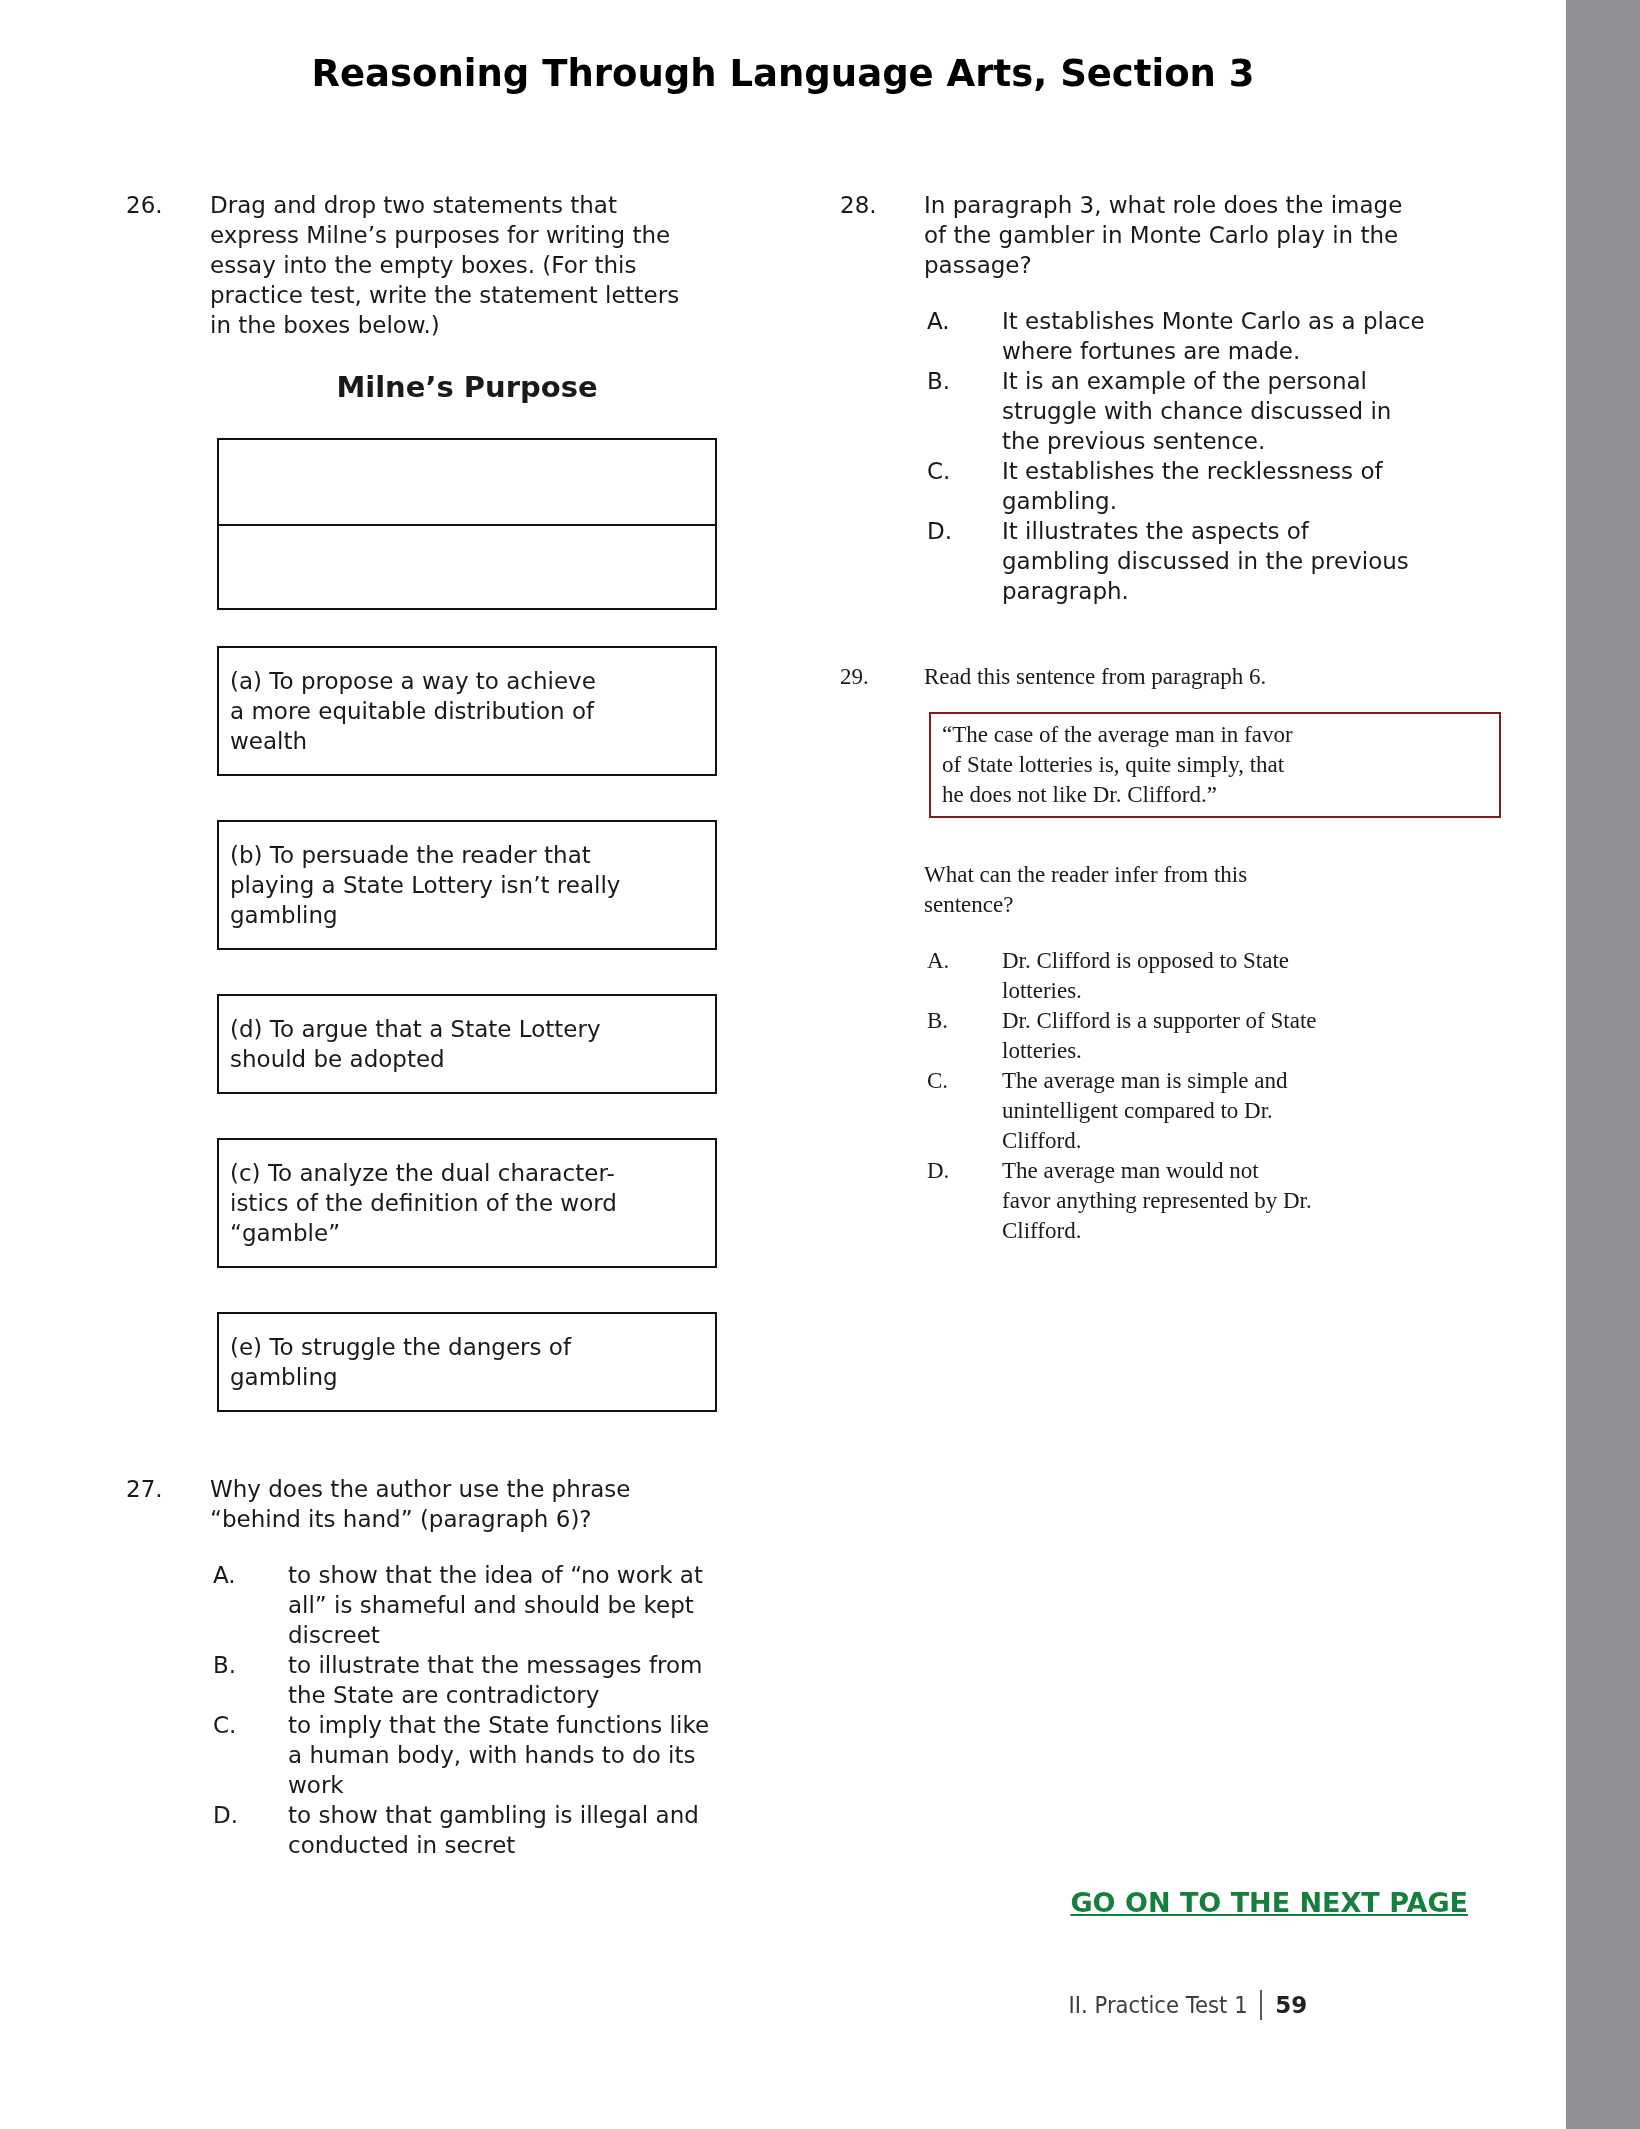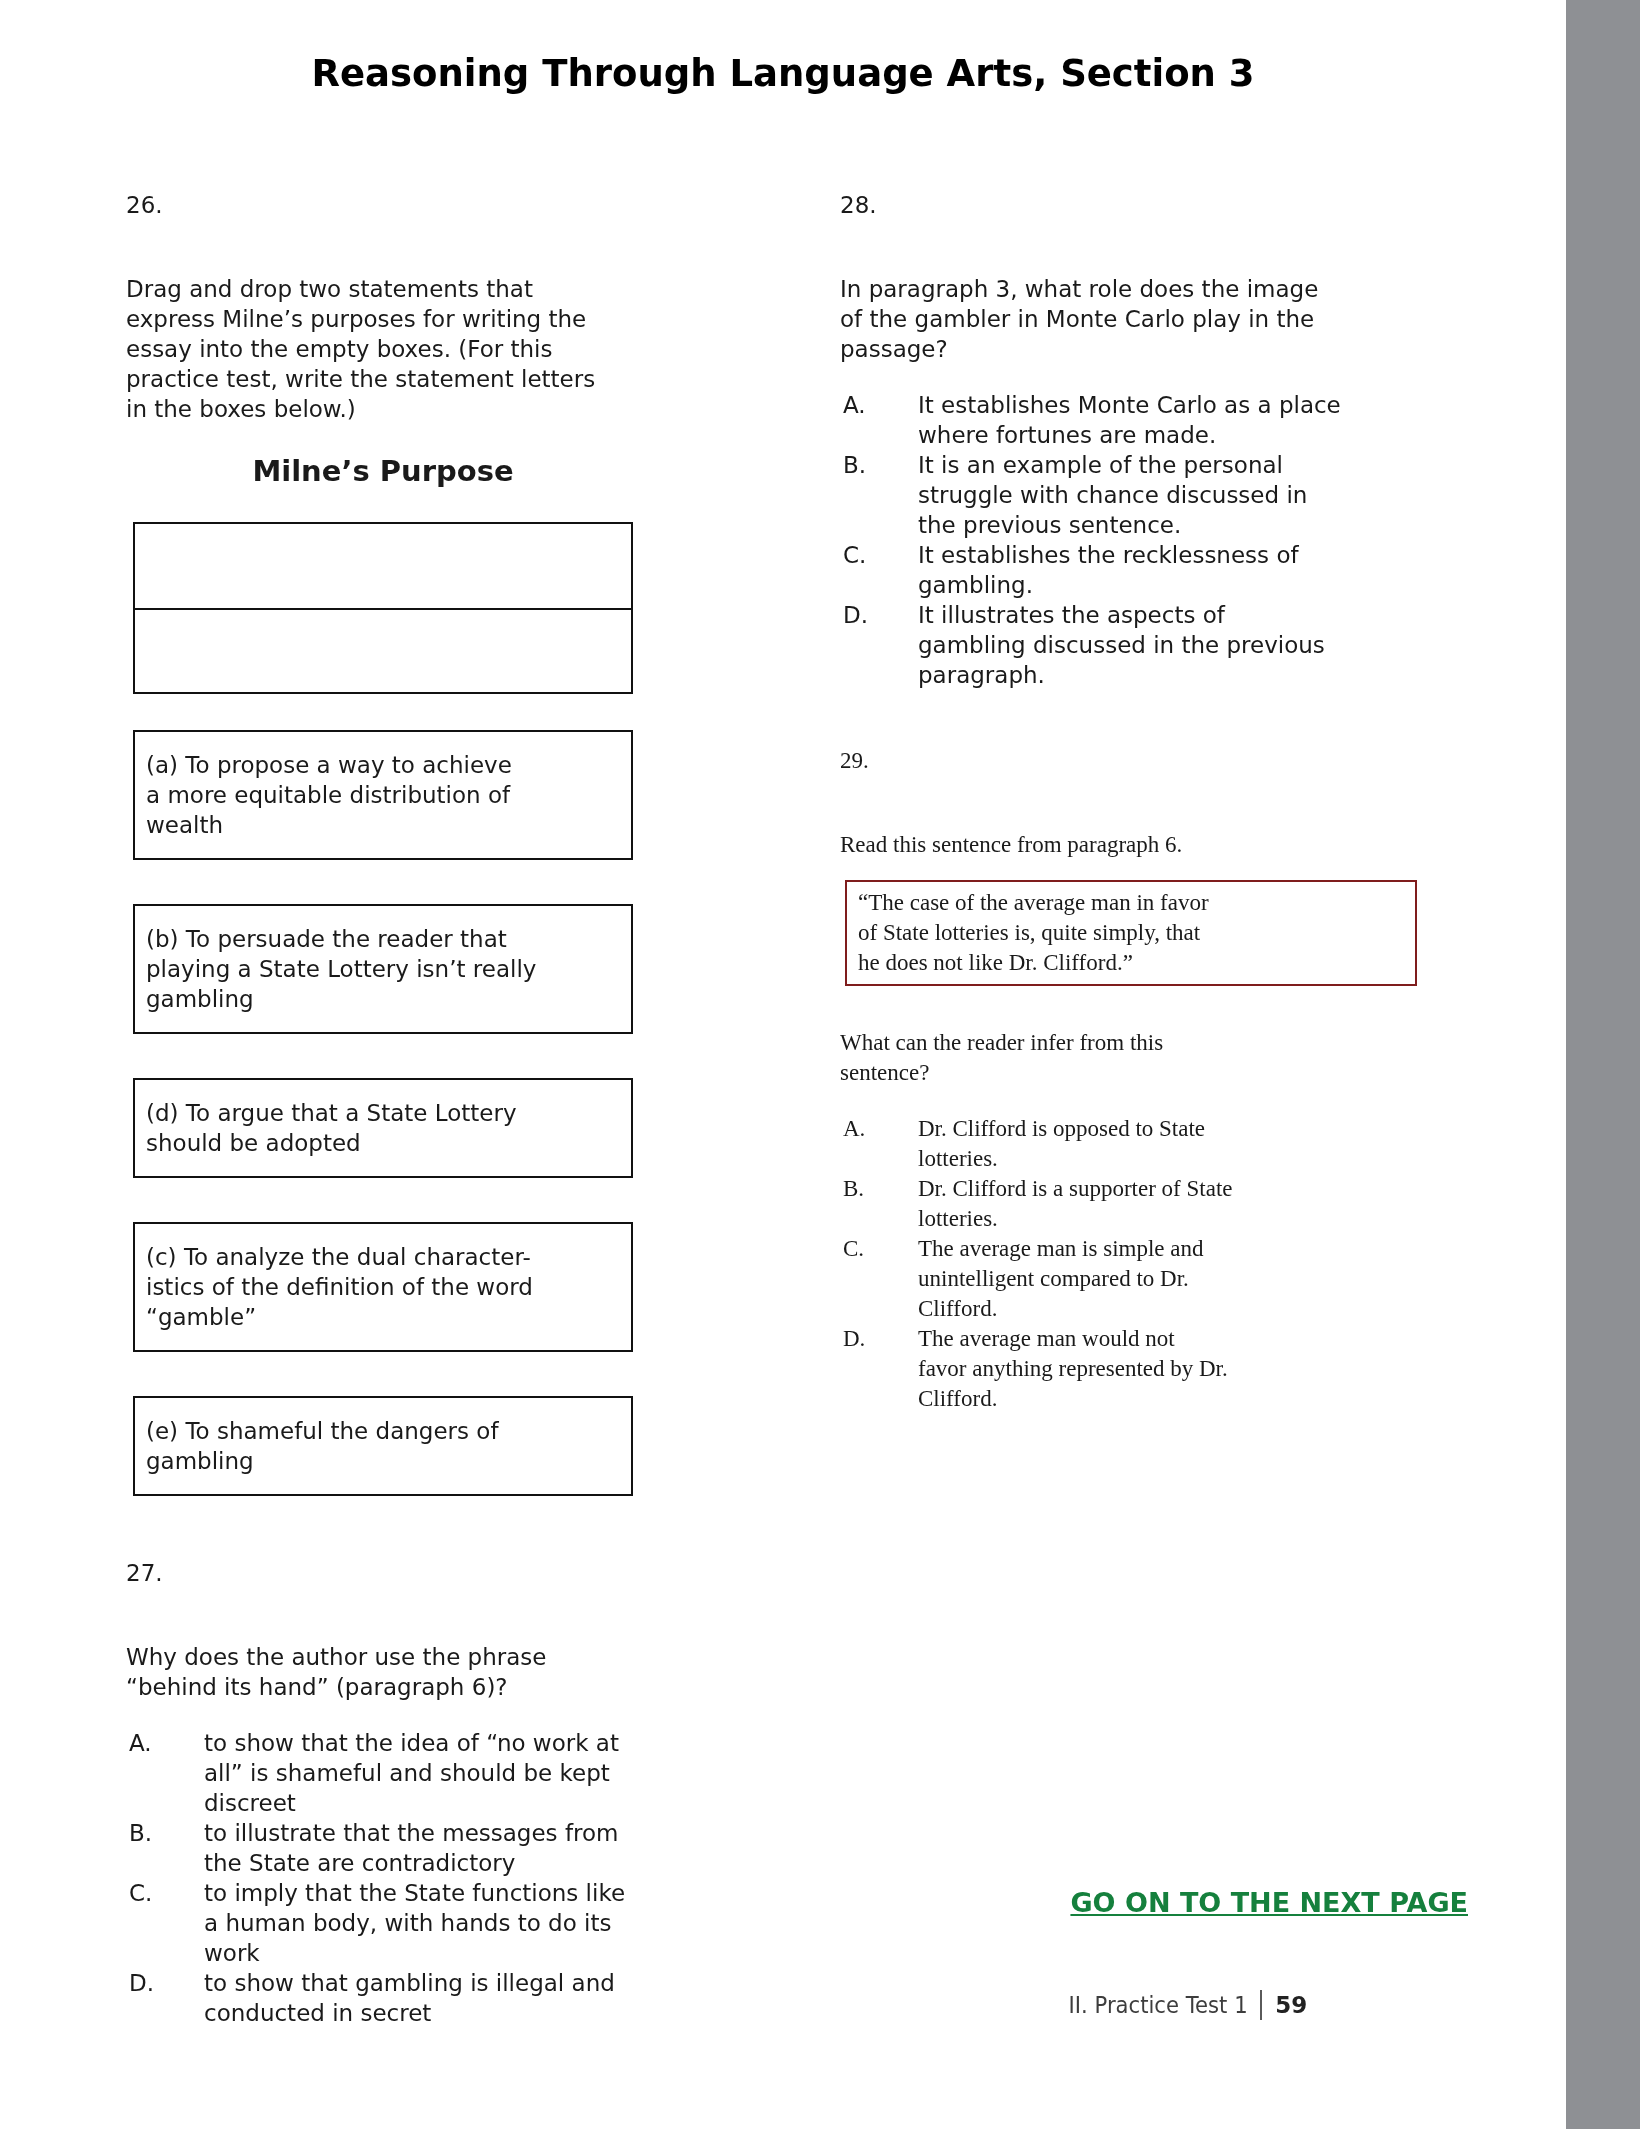--- a/index.html
+++ b/index.html
@@ -27,21 +27,21 @@
     width: 1566px;
     text-align: center;
     font-weight: bold;
     font-size: 37px;
     line-height: 44px;
     color: #000;
   }
   .col { position: absolute; top: 190px; }
   .col-left  { left: 126px; width: 666px; }
   .col-right { left: 840px; width: 690px; }
-  .q { display: flex; flex-direction: column; }
+  .q { display: flex; }
   .qnum { flex: 0 0 84px; }
   .qbody { flex: 1; min-width: 0; }
   .pre { white-space: pre-line; }
   .mt-q27 { margin-top: 62px; }
   .mt-q29 { margin-top: 56px; font-family: Liberation Serif, serif; }
   .milne-title {
     margin: 32px 0 0 7px;
     width: 500px;
     text-align: center;
     font-weight: bold;
@@ -130,21 +130,21 @@
 a more equitable distribution of
 wealth</div>
         <div class="stmt pre">(b) To persuade the reader that
 playing a State Lottery isn’t really
 gambling</div>
         <div class="stmt pre">(d) To argue that a State Lottery
 should be adopted</div>
         <div class="stmt pre">(c) To analyze the dual character-
 istics of the definition of the word
 “gamble”</div>
-        <div class="stmt pre">(e) To shameful the dangers of
+        <div class="stmt pre">(e) To struggle the dangers of
 gambling</div>
       </div>
     </div>
 
     <div class="q mt-q27">
       <div class="qnum">27.</div>
       <div class="qbody">
         <div class="pre">Why does the author use the phrase
 “behind its hand” (paragraph 6)?</div>
         <div class="opts">

